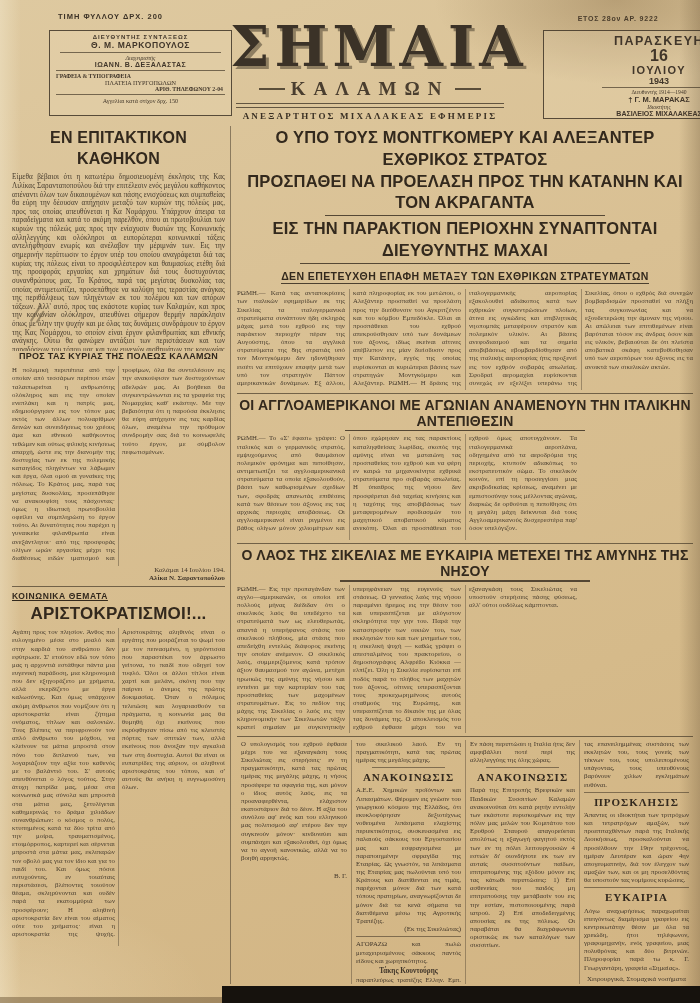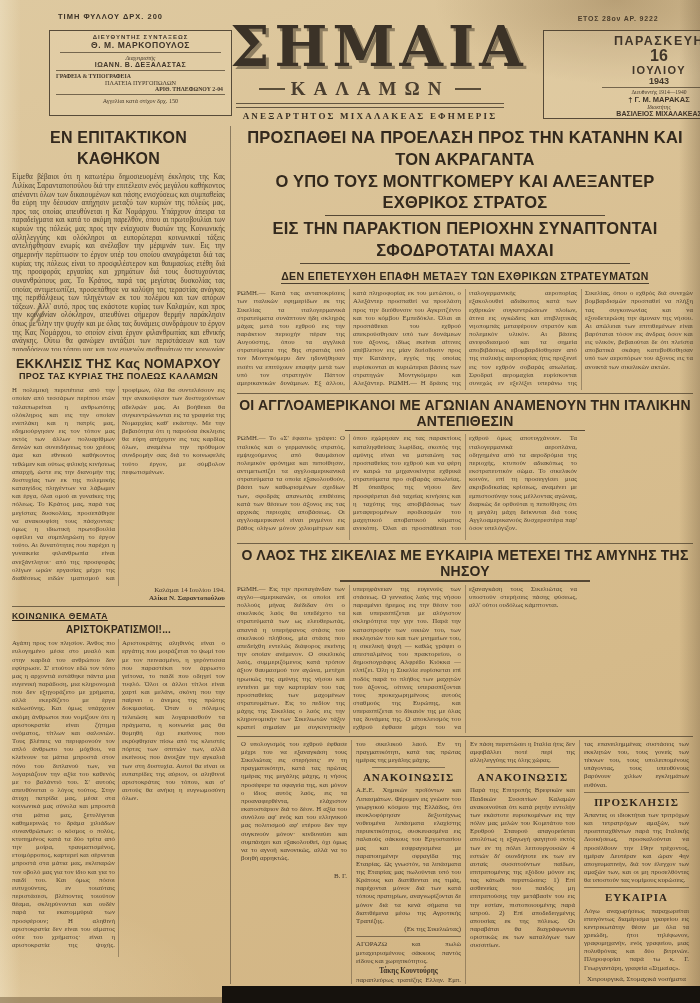--- a/index.html
+++ b/index.html
@@ -91,37 +91,36 @@
     <div style="font-size:5.6px;font-style:italic;">Ιδιοκτήτης</div>
     <div class="sans" style="font-size:7px;font-weight:bold;">ΒΑΣΙΛΕΙΟΣ ΜΙΧΑΛΑΚΕΑΣ</div>
   </div>
 
   <div class="abs" style="left:230px;top:126px;width:1px;height:858px;background:rgba(58,47,33,.5);"></div>
 
   <div class="abs" style="left:12px;top:127px;width:213px;height:876px;overflow:hidden;">
     <div class="hl" style="font-size:16px;">ΕΝ ΕΠΙΤΑΚΤΙΚΟΝ ΚΑΘΗΚΟΝ</div>
     <div class="body-txt just" style="font-size:7.2px;height:178px;margin-top:4px;">Είμεθα βέβαιοι ότι η κατωτέρω δημοσιευομένη έκκλησις της Κας Λιλίκας Σαρανταποπούλου διά την επιτέλεσιν ενός μεγάλου καθήκοντος απέναντι όλων των δικαιουμένων και πάσης ενισχύσεως και συμπαθείας θα εύρη την δέουσαν απήχησιν μεταξύ των κυριών της πόλεώς μας, προς τας οποίας απευθύνεται η Κα Νομάρχου. Υπάρχουν άπειρα τα παραδείγματα και κατά το ακόμη παρελθόν, όπου αι πρωτοβουλίαι των κυριών της πόλεώς μας προς την ενίσχυσιν θυσιών της Κοινωνικής αλληλεγγύης και ολόκληροι αι ευπορώτεραι κοινωνικαί τάξεις αντελήφθησαν ενωρίς και ανέλαβον την μέριμνάν των. Εις την σημερινήν περίπτωσιν το έργον υπέρ του οποίου αναγράφεται διά τας κυρίας της πόλεως είναι το προσφιλέστερον και θαυμασίως ετέθη διά της προσφοράς εργασίας και χρημάτων διά τους δυστυχούντας συνανθρώπους μας. Το Κράτος, παρά τας μεγίστας δυσκολίας τας οποίας αντιμετωπίζει, προσεπάθησε να καλύψη τας τεραστίας ανάγκας της περιθάλψεως των πληγέντων εκ του πολέμου και των απόρων τάξεων. Αλλ' αυτό, προς τας εκάστοτε κυρίας των Καλαμών, και προς την κοινωνίαν ολόκληρον, απευθύνει σήμερον θερμήν παράκλησιν όπως με όλην την ψυχήν και με όλας τας δυνάμεις συνδράμουν το έργον της Κας Νομάρχου, το οποίον είναι έργον φιλανθρωπίας και εθνικής ανάγκης. Ούτω θα φανώμεν αντάξιοι των περιστάσεων και των παραδόσεων του τόπου μας και των ευγενών αισθημάτων της κοινωνίας μας.</div>
 
-    <div class="hl2" style="font-size:13px;margin-top:5px;">ΕΚΚΛΗΣΙΣ ΤΗΣ Κας ΝΟΜΑΡΧΟΥ</div>
     <div class="ctr sans" style="font-size:9px;font-weight:bold;letter-spacing:.3px;color:#33291d;">ΠΡΟΣ ΤΑΣ ΚΥΡΙΑΣ ΤΗΣ ΠΟΛΕΩΣ ΚΑΛΑΜΩΝ</div>
     <div class="body-txt just cols2" style="height:200px;margin-top:5px;">Η πολεμική περιπέτεια από την οποίαν από τεσσάρων περίπου ετών ταλαιπωρείται η ανθρωπότης ολόκληρος και εις την οποίαν ενεπλάκη και η πατρίς μας, εδημιούργησεν εις τον τόπον μας εκτός των άλλων πολυαρίθμων δεινών και συνειδήσεως του χρέους άμα και εθνικού καθήκοντος τεθώμεν και ούτως φιλικής κινήσεως απαρχή, ώστε εις την διανομήν της δυστυχίας των εκ της πολεμικής καταιγίδος πληγέντων να λάβωμεν και έργα, όλαι ομού αι γυναίκες της πόλεως. Το Κράτος μας, παρά τας μεγίστας δυσκολίας, προσεπάθησε να ανακουφίση τους πάσχοντας· όμως η ιδιωτική πρωτοβουλία οφείλει να συμπληρώση το έργον τούτο. Αι δυνατότητες που παρέχει η γυναικεία φιλανθρωπία είναι ανεξάντλητοι· από της προσφοράς ολίγων ωρών εργασίας μέχρι της διαθέσεως ειδών ιματισμού και τροφίμων, όλα θα συντελέσουν εις την ανακούφισιν των δυστυχούντων αδελφών μας. Αι βοήθειαι θα συγκεντρώνωνται εις τα γραφεία της Νομαρχίας καθ' εκάστην. Με την βεβαιότητα ότι η παρούσα έκκλησις θα εύρη απήχησιν εις τας καρδίας όλων, αναμένω την πρόθυμον συνδρομήν σας διά το κοινωφελές τούτο έργον, με σύμβολον πεφωτισμένων.</div>
     <div class="sig">Καλάμαι 14 Ιουλίου 194.</div>
     <div class="sig" style="font-weight:bold;">Αλίκα Ν. Σαραντοπούλου</div>
 
     <div class="rule" style="margin:4px 0;"></div>
     <div class="sans" style="font-size:8.5px;font-weight:bold;letter-spacing:.6px;text-decoration:underline;color:#33291d;">ΚΟΙΝΩΝΙΚΑ ΘΕΜΑΤΑ</div>
-    <div class="hl2" style="font-size:10px;margin:3px 0 4px;">ΑΡΙΣΤΟΚΡΑΤΙΣΜΟΙ!...</div>
+    <div class="hl2" style="font-size:17px;margin:3px 0 4px;">ΑΡΙΣΤΟΚΡΑΤΙΣΜΟΙ!...</div>
     <div class="body-txt just cols2" style="height:318px;">Αγάπη προς τον πλησίον. Άνθος πιο ευλογημένο μέσα στο μυαλό και στην καρδιά του ανθρώπου δεν εφύτρωσε. Σ' ετούτον εδώ τον τόπο μας η αρχοντιά εστάθηκε πάντα μια ευγενική παράδοση, μια κληρονομιά που δεν εξηγοράζετο με χρήματα, αλλά εκερδίζετο με έργα καλωσύνης. Και όμως υπάρχουν ακόμη άνθρωποι που νομίζουν ότι η αριστοκρατία είναι ζήτημα ονόματος, τίτλων και σαλονιών. Τους βλέπεις να περιφρονούν τον απλό άνθρωπο του μόχθου, να κλείνουν τα μάτια μπροστά στον πόνο του διπλανού των, να λογαριάζουν την αξία του καθενός με το βαλάντιό του. Σ' αυτούς απευθύνεται ο λόγος τούτος. Στην άτυχη πατρίδα μας, μέσα στα κοινωνικά μας σύνολα και μπροστά στα μάτια μας, ξετυλίγεται καθημερινώς το δράμα χιλιάδων συνανθρώπων: ο κόσμος ο πολύς, κτυπημένος κατά τα δύο τρίτα από την μοίρα, τραυματισμένος, ετοιμόρροπος, καρτερεί και σέρνεται μπροστά στα μάτια μας, εκλιπαρών τον οβολό μας για τον ίδιο και για το παιδί του. Και όμως πόσοι ευτυχούντες, εν τοιαύταις περιστάσεσι, βλέποντες τοιούτον θέαμα, σκληρύνονται και ουδέν παρά τα εκατομμύριά των προσφέρουν; Η αληθινή αριστοκρατία δεν είναι του αίματος ούτε του χρήματος· είναι η αριστοκρατία της ψυχής. Αριστοκράτης αληθινός είναι ο εργάτης που μοιράζεται το ψωμί του με τον πεινασμένο, η γερόντισσα που παραστέκει τον άρρωστο γείτονα, το παιδί που οδηγεί τον τυφλό. Όλοι οι άλλοι τίτλοι είναι χαρτί και μελάνι, σκόνη που την παίρνει ο άνεμος της πρώτης δοκιμασίας. Όταν ο πόλεμος τελειώση και λογαριασθούν τα πράγματα, η κοινωνία μας θα θυμηθή όχι εκείνους που εκρύφθησαν πίσω από τις κλειστές πόρτες των σπιτιών των, αλλά εκείνους που άνοιξαν την αγκαλιά των στη δυστυχία. Αυτοί θα είναι οι ευπατρίδες της αύριον, οι αληθινοί αριστοκράτες του τόπου, και σ' αυτούς θα ανήκη η ευγνωμοσύνη όλων.</div>
   </div>
 
   <div class="abs" style="left:237px;top:127px;width:456px;height:857px;overflow:hidden;">
+    <div class="hl">Ο ΥΠΟ ΤΟΥΣ ΜΟΝΤΓΚΟΜΕΡΥ ΚΑΙ ΑΛΕΞΑΝΤΕΡ ΕΧΘΡΙΚΟΣ ΣΤΡΑΤΟΣ</div>
     <div class="hl">ΠΡΟΣΠΑΘΕΙ ΝΑ ΠΡΟΕΛΑΣΗ ΠΡΟΣ ΤΗΝ ΚΑΤΑΝΗΝ ΚΑΙ ΤΟΝ ΑΚΡΑΓΑΝΤΑ</div>
-    <div class="hl">Ο ΥΠΟ ΤΟΥΣ ΜΟΝΤΓΚΟΜΕΡΥ ΚΑΙ ΑΛΕΞΑΝΤΕΡ ΕΧΘΡΙΚΟΣ ΣΤΡΑΤΟΣ</div>
     <div class="part-rule" style="width:280px;"></div>
-    <div class="hl">ΕΙΣ ΤΗΝ ΠΑΡΑΚΤΙΟΝ ΠΕΡΙΟΧΗΝ ΣΥΝΑΠΤΟΝΤΑΙ ΣΦΟΔΡΟΤΑΤΑΙ ΜΑΧΑΙ</div>
+    <div class="hl">ΕΙΣ ΤΗΝ ΠΑΡΑΚΤΙΟΝ ΠΕΡΙΟΧΗΝ ΣΥΝΑΠΤΟΝΤΑΙ ΔΙΕΥΘΥΝΤΗΣ ΜΑΧΑΙ</div>
     <div class="part-rule" style="width:330px;"></div>
 
     <div class="ctr" style="margin-top:0;">
       <span class="subhead">ΔΕΝ ΕΠΕΤΕΥΧΘΗ ΕΠΑΦΗ ΜΕΤΑΞΥ ΤΩΝ ΕΧΘΡΙΚΩΝ ΣΤΡΑΤΕΥΜΑΤΩΝ</span>
     </div>
 
     <div class="body-txt just cols4" style="height:101px;margin-top:5px;">ΡΩΜΗ.— Κατά τας ανταποκρίσεις των ιταλικών εφημερίδων εκ της Σικελίας τα ιταλογερμανικά στρατεύματα συνάπτουν ήδη σκληράς μάχας μετά του εχθρού εις την παράκτιον περιοχήν πέραν της Αυγούστης, όπου τα αγγλικά στρατεύματα της 8ης στρατιάς υπό τον Μοντγκόμερυ δεν ηδυνήθησαν εισέτι να επιτύχουν επαφήν μετά των υπό τον στρατηγόν Πάττον αμερικανικών δυνάμεων. Εξ άλλου, κατά πληροφορίας εκ του μετώπου, ο Αλεξάντερ προσπαθεί να προελάση προς την διεύθυνσιν του Αγκριτζέντο και του κόμβου Εμπεδόκλε. Όλαι αι προσπάθειαι του εχθρού απεκρούσθησαν υπό των δυνάμεων του άξονος, ιδίως εκείναι αίτινες απέβλεπον εις μίαν διείσδυσιν προς την Κατάνην, εγγύς της οποίας ευρίσκονται αι κυριώτεραι βάσεις των στρατηγών Μοντγκόμερυ και Αλεξάντερ. ΡΩΜΗ.— Η δράσις της ιταλογερμανικής αεροπορίας εξακολουθεί αδιάκοπος κατά των εχθρικών συγκεντρώσεων πλοίων, άτινα εις ογκώδεις και επιβλητικάς νηοπομπάς μεταφέρουν στρατόν και πολεμικόν υλικόν. Αι βάσεις ανεφοδιασμού και τα σημεία αποβιβάσεως εβομβαρδίσθησαν από της ιταλικής αεροπορίας ήτις προξενεί εις τον εχθρόν σοβαράς απωλείας. Σφοδραί αερομαχίαι ευρίσκονται συνεχώς εν εξελίξει υπεράνω της Σικελίας, όπου ο εχθρός διά συνεχών βομβαρδισμών προσπαθεί να πλήξη τας συγκοινωνίας και να εξουδετερώση την άμυναν της νήσου. Αι απώλειαι των επιτιθεμένων είναι βαρύταται τόσον εις άνδρας όσον και εις υλικόν, βεβαιούται δε ότι πλείστα αποβατικά σκάφη κατεβυθίσθησαν υπό των αεροπόρων του άξονος εις τα ανοικτά των σικελικών ακτών.</div>
 
     <div class="rule" style="margin:3px 0;"></div>
     <div class="hl2" style="font-size:14px;">ΟΙ ΑΓΓΛΟΑΜΕΡΙΚΑΝΟΙ ΜΕ ΑΓΩΝΙΑΝ ΑΝΑΜΕΝΟΥΝ ΤΗΝ ΙΤΑΛΙΚΗΝ ΑΝΤΕΠΙΘΕΣΙΝ</div>

